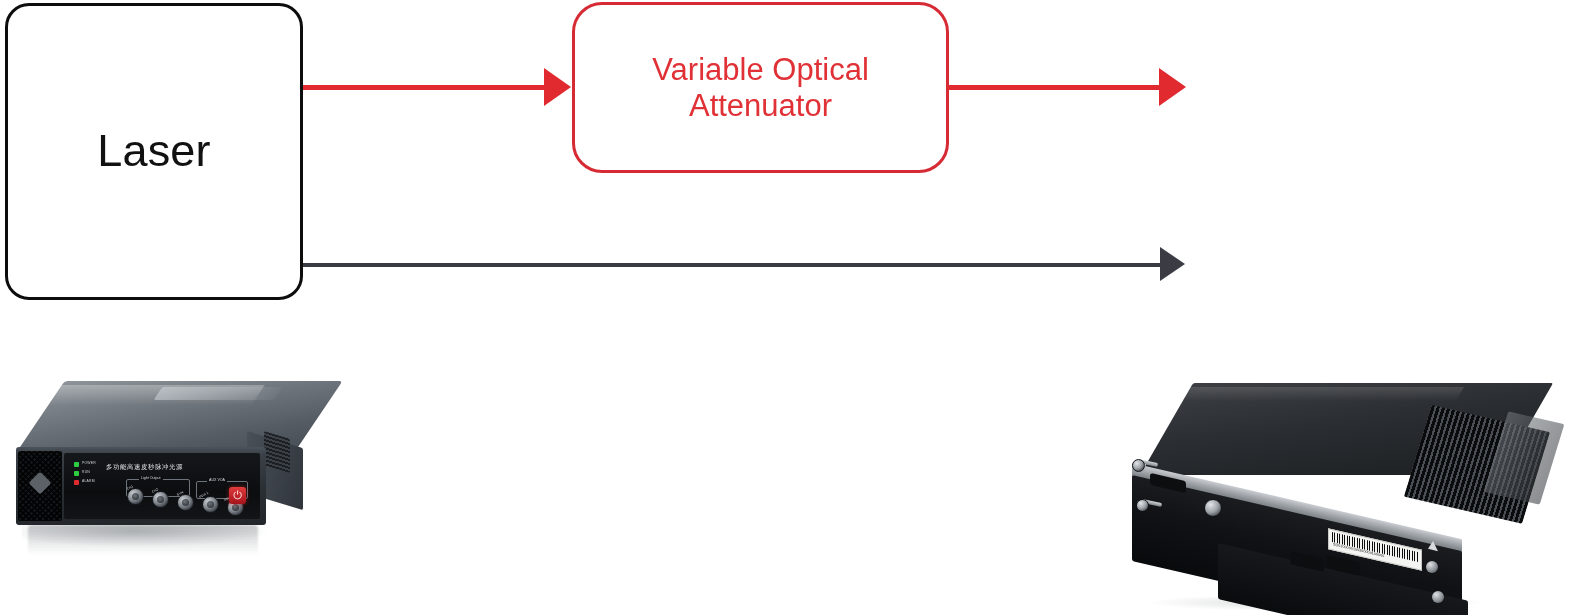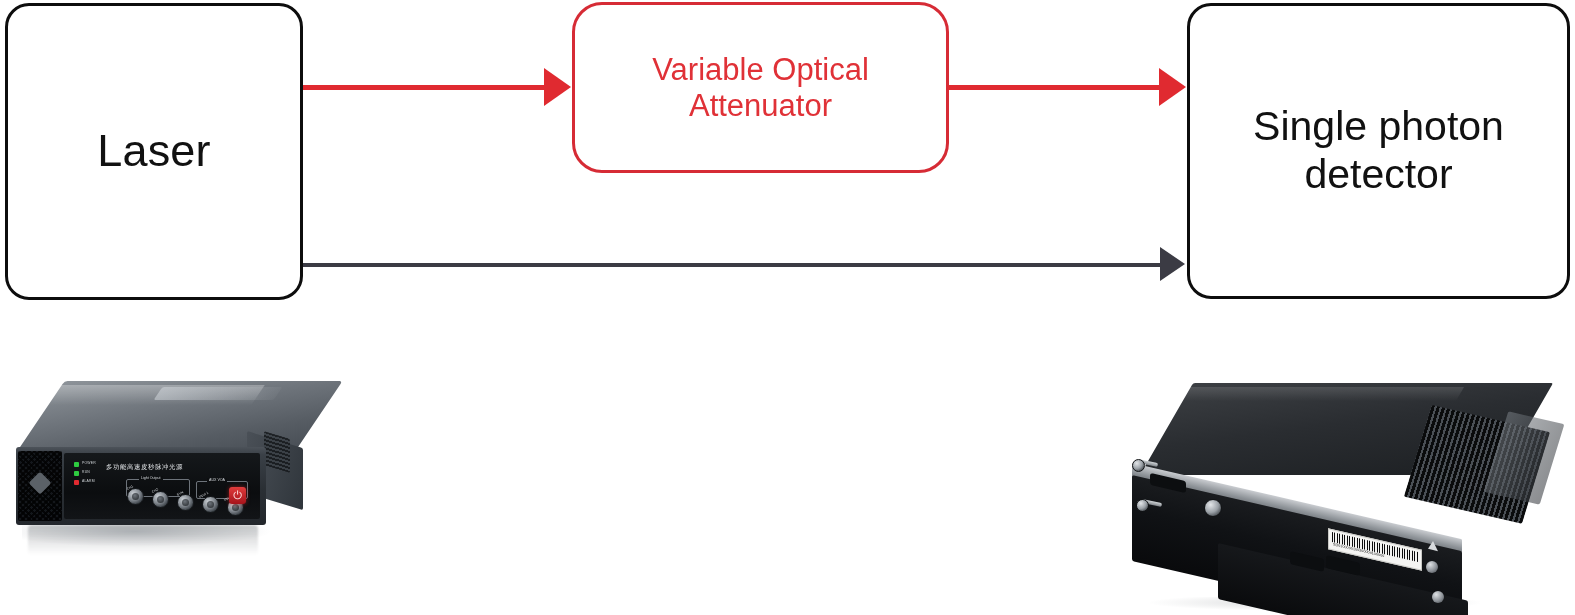--- a/index.html
+++ b/index.html
@@ -167,24 +167,20 @@
 
   <div class="node" id="laser-node">
     <div class="label">Laser</div>
   </div>
 
   <div class="node" id="voa-node">
     <div class="label">Variable Optical
 Attenuator</div>
   </div>
 
-  <div class="node" id="detector-node">
-    <div class="label">Single photon
-detector</div>
-  </div>
 
   <div class="wire red" id="wire-laser-voa">
     <div class="wire-line"></div>
     <div class="wire-head"></div>
   </div>
 
   <div class="wire red" id="wire-voa-detector">
     <div class="wire-line"></div>
     <div class="wire-head"></div>
   </div>

